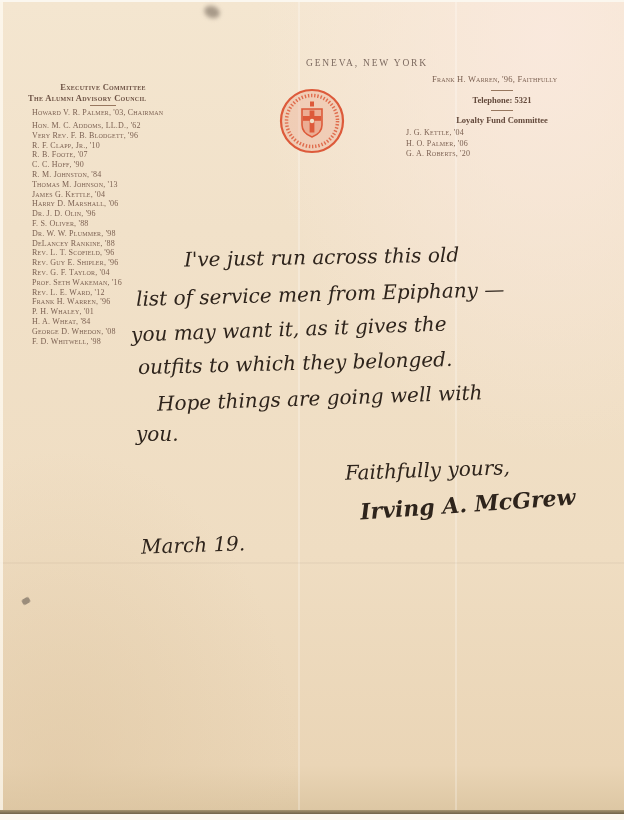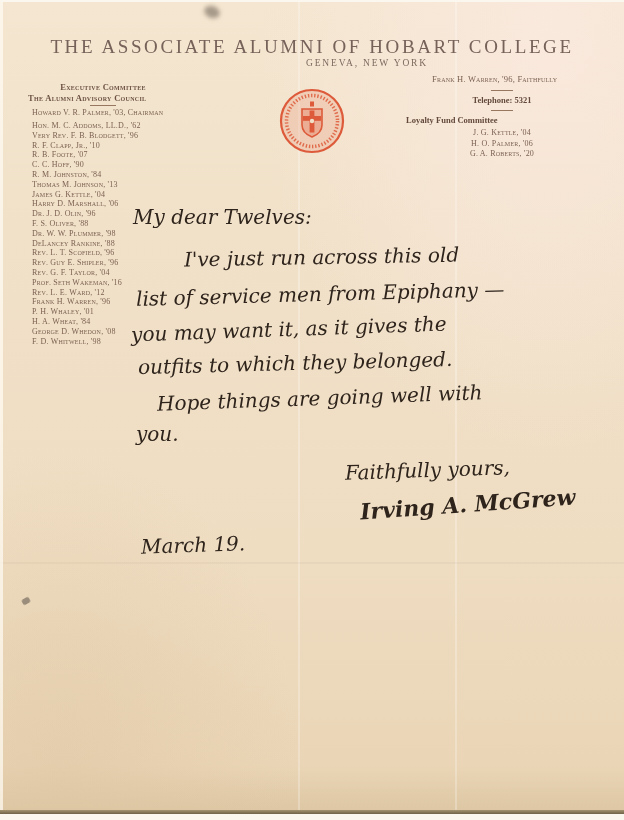--- a/index.html
+++ b/index.html
@@ -38,23 +38,23 @@
     white-space:nowrap;}
 
   .seal-wrap{position:absolute;left:279px;top:86px;width:66px;height:66px;}
 
   .right-col{position:absolute;left:406px;top:71px;width:192px;color:#7c6152;}
   .rc-officers{margin-left:26px;}
   .rc-officer{font-size:8.5px;font-variant:small-caps;line-height:13px;letter-spacing:.2px;
     white-space:nowrap;}
   .rc-rule{width:22px;height:1px;background:#97775f;margin:4px auto 4px auto;}
   .rc-office{font-size:8.5px;font-weight:bold;text-align:center;line-height:11px;color:#63493b;}
-  .rc-committee-h{font-size:8.5px;font-weight:bold;text-align:left;margin-top:2px;color:#63493b;}
+  .rc-committee-h{font-size:8.5px;font-weight:bold;text-align:center;margin-top:2px;color:#63493b;}
   .rc-members{margin-top:3px;}
-  .rc-member{font-size:8px;font-variant:small-caps;text-align:center;line-height:10.5px;
+  .rc-member{font-size:8px;font-variant:small-caps;text-align:left;line-height:10.5px;
     letter-spacing:.2px;}
 
   
   .hw{position:absolute;font-family:"DejaVu Serif", serif;font-style:italic;
     color:#2e241c;white-space:nowrap;}
   .hw-salutation{left:133px;top:203px;font-size:20px;}
   .hw-l0{left:184px;top:243px;font-size:20px;transform:rotate(-1deg);}
   .hw-l1{left:136px;top:280px;font-size:20px;transform:rotate(-1.5deg);}
   .hw-l2{left:131px;top:315px;font-size:20px;transform:rotate(-2deg);}
   .hw-l3{left:138px;top:349px;font-size:20px;transform:rotate(-1.5deg);}
@@ -67,21 +67,20 @@
 </head>
 <body>
 
 <div class="scan">
   <div class="paper">
 
     <div class="fold-v" style="left:298px"></div>
     <div class="fold-v" style="left:455px"></div>
     <div class="fold-h" style="top:560px"></div>
 
-    <div class="title">THE ASSOCIATE ALUMNI OF HOBART COLLEGE</div>
     <div class="subtitle">GENEVA, NEW YORK</div>
 
     <div class="left-col">
       <div class="lc-h1">Executive Committee</div>
       <div class="lc-h2">The Alumni Advisory Council</div>
       <div class="lc-rule"></div>
       <div class="lc-chairman">Howard V. R. Palmer, '03, Chairman</div>
       <div class="lc-members">
           <div class="lc-member">Hon. M. C. Addoms, LL.D., '62</div>
           <div class="lc-member">Very Rev. F. B. Blodgett, '96</div>
@@ -129,21 +128,20 @@
       <div class="rc-office">Telephone: 5321</div>
       <div class="rc-rule"></div>
       <div class="rc-committee-h">Loyalty Fund Committee</div>
       <div class="rc-members">
           <div class="rc-member">J. G. Kettle, '04</div>
           <div class="rc-member">H. O. Palmer, '06</div>
           <div class="rc-member">G. A. Roberts, '20</div>
         </div>
     </div>
 
-    <div class="hw hw-salutation">My dear Twelves:</div>
     <div class="hw hw-l0">I've just run across this old</div>
     <div class="hw hw-l1">list of service men from Epiphany —</div>
     <div class="hw hw-l2">you may want it, as it gives the</div>
     <div class="hw hw-l3">outfits to which they belonged.</div>
     <div class="hw hw-l4">Hope things are going well with</div>
     <div class="hw hw-l5">you.</div>
     <div class="hw hw-closing">Faithfully yours,</div>
     <div class="hw hw-signature">Irving A. McGrew</div>
     <div class="hw hw-date">March 19.</div>
 

